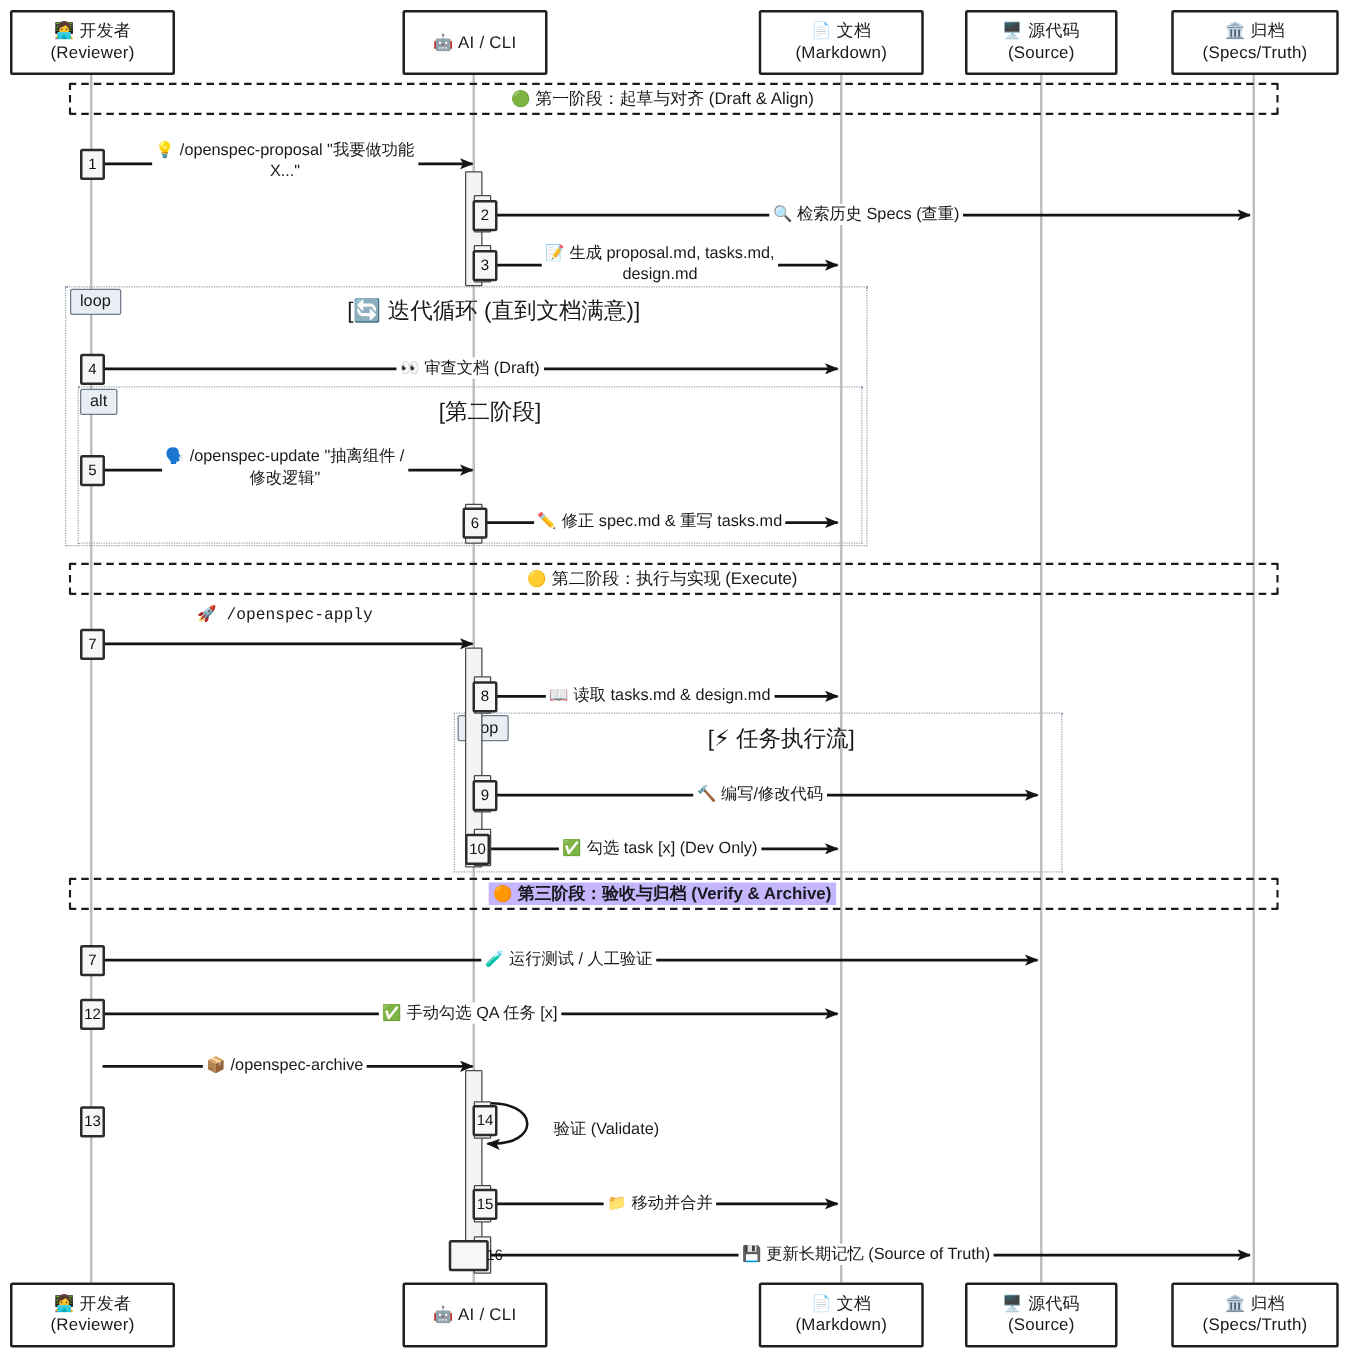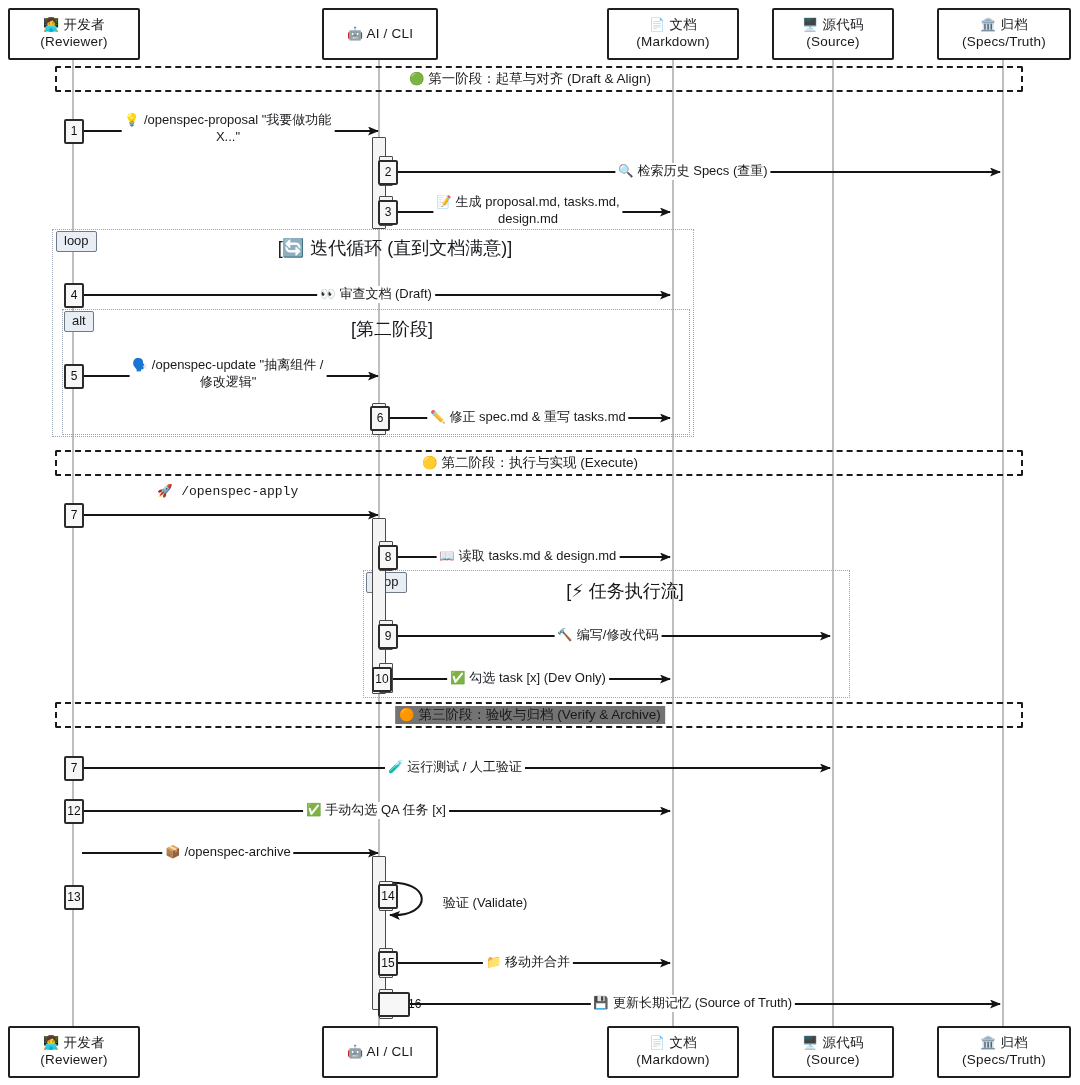--- a/index.html
+++ b/index.html
@@ -103,21 +103,21 @@
       <div class="phase-band" style="left: 55px; top: 66px; width: 968px; height: 26px;"></div>
       <div class="phase-label" style="top: 70px; left: 0px; width: 1080px; text-align: left;">
         <span style="position: absolute; left: 530px; transform: translateX(-50%); background: rgb(255, 255, 255); padding: 0px 4px;"><span class="emoji">🟢</span> <span>第一阶段：起草与对齐 (Draft &amp; Align)</span></span>
       </div>
       <div class="phase-band" style="left: 55px; top: 450px; width: 968px; height: 26px;"></div>
       <div class="phase-label" style="top: 454px; left: 0px; width: 1080px; text-align: left;">
         <span style="position: absolute; left: 530px; transform: translateX(-50%); background: rgb(255, 255, 255); padding: 0px 4px;"><span class="emoji">🟡</span> <span>第二阶段：执行与实现 (Execute)</span></span>
       </div>
       <div class="phase-band" style="left: 55px; top: 702px; width: 968px; height: 26px;"></div>
       <div class="phase-label" style="top: 706px; left: 0px; width: 1080px; text-align: left;">
-        <span style="position: absolute; left: 530px; transform: translateX(-50%); background: #737373; padding: 0px 4px;"><span class="emoji">🟠</span> <span>第三阶段：验收与归档 (Verify &amp; Archive)</span></span>
+        <span style="position: absolute; left: 530px; transform: translateX(-50%); background: #c4b5fd; padding: 0px 4px; font-weight: bold;"><span class="emoji">🟠</span> <span>第三阶段：验收与归档 (Verify &amp; Archive)</span></span>
       </div>
     </div>
 
   <div id="fragments-layer">
       <div class="frag" style="left: 52px; top: 229px; width: 642px; height: 208px;"></div>
       <div class="frag-tag" style="left: 56px; top: 231px;">loop</div>
       <div class="frag-cond" style="left: 395px; top: 236px; transform: translateX(-50%);">[🔄 迭代循环 (直到文档满意)]</div>
       <div class="frag" style="left: 62px; top: 309px; width: 628px; height: 126px;"></div>
       <div class="frag-tag" style="left: 64px; top: 311px;">alt</div>
       <div class="frag-cond" style="left: 392px; top: 317px; transform: translateX(-50%);">[第二阶段]</div>
@@ -166,21 +166,21 @@
       <div class="seqnum" style="left: 64px; top: 756px;">7</div>
       <div class="msg-label" style="left: 376px; top: 802px; transform: translateX(-50%);"><span class="emoji">✅</span> <span>手动勾选 QA 任务 [x]</span></div>
       <div class="seqnum" style="left: 64px; top: 799px;">12</div>
       <div class="msg-label" style="left: 228px; top: 844px; transform: translateX(-50%);"><span class="emoji">📦</span> <span>/openspec-archive</span></div>
       <div class="seqnum" style="left: 64px; top: 841px; margin-top: 44px;">13</div>
       <div class="msg-label" style="left: 440px; top: 895px; transform: none; background: transparent;"><span>验证 (Validate)</span></div>
       <div class="seqnum" style="left: 378px; top: 884px;">14</div>
       <div class="msg-label" style="left: 528px; top: 954px; transform: translateX(-50%);"><span class="emoji">📁</span> <span>移动并合并</span></div>
       <div class="seqnum" style="left: 378px; top: 951px;">15</div>
       <div class="msg-label" style="left: 693px; top: 995px; transform: translateX(-50%);"><span class="emoji">💾</span> <span>更新长期记忆 (Source of Truth)</span></div>
-      <div class="seqnum" style="left: 378px; top: 992px; padding-left: 28px;">16</div>
+      <div class="seqnum" style="left: 359px; top: 992px; padding-left: 28px;">16</div>
     </div>
 
   <div id="participants-bottom">
       <div class="participant-box" style="left: 8px; top: 1026px; width: 132px; height: 52px;">
         <span class="plabel"><span class="pemoji">👩‍💻</span> <span>开发者 (Reviewer)</span></span>
       </div>
       <div class="participant-box" style="left: 322px; top: 1026px; width: 116px; height: 52px;">
         <span class="plabel"><span class="pemoji">🤖</span> <span>AI / CLI</span></span>
       </div>
       <div class="participant-box" style="left: 607px; top: 1026px; width: 132px; height: 52px;">

